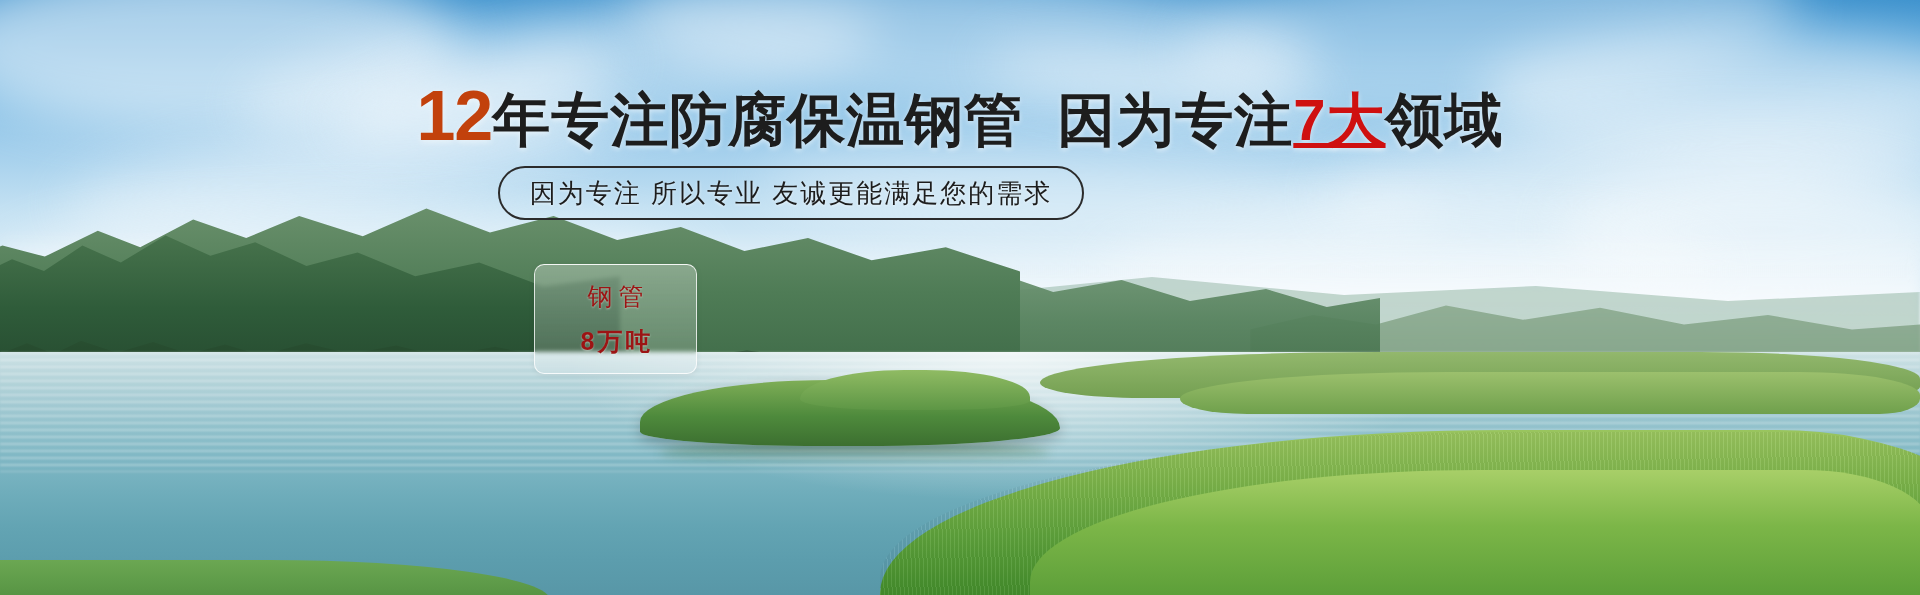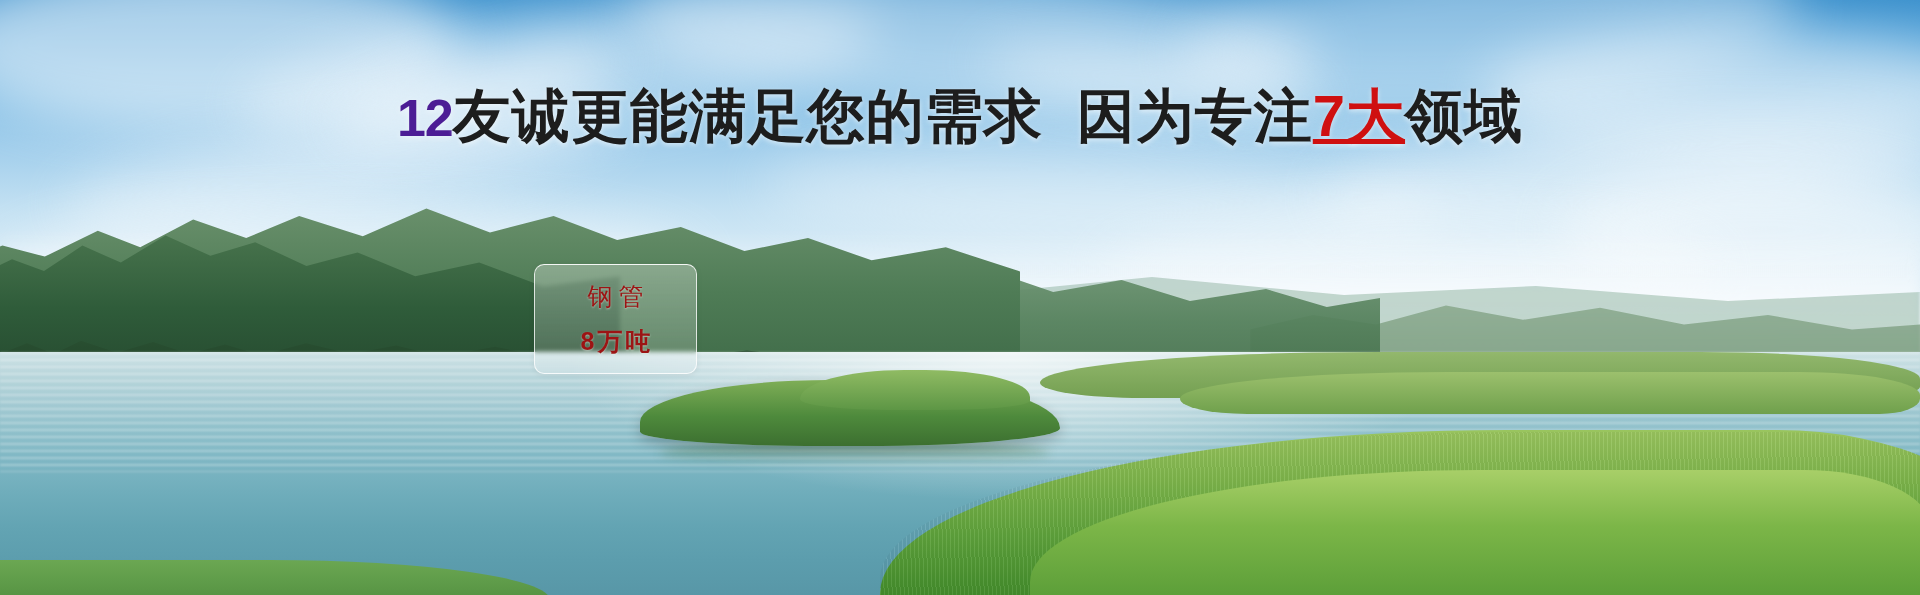--- a/index.html
+++ b/index.html
@@ -174,21 +174,21 @@
     position:absolute;left:0;top:84px;width:1920px;
     text-align:center;
     font-size:58px;line-height:64px;
     font-weight:bold;
     letter-spacing:1px;
     color:#1d1d1d;
     white-space:nowrap;
     text-shadow:0 2px 5px rgba(255,255,255,.55);
   }
   .headline .num{
-    color:#4c1d95;font-size:52px;line-height:64px;
+    color:#c2410c;font-size:70px;line-height:64px;
     letter-spacing:-1px;
     text-shadow:0 2px 6px rgba(255,255,255,.5);
   }
   .headline .red{color:#cf1010;text-decoration:underline;}
   .headline .gap{display:inline-block;width:34px;}
 
   
   .pill{
     position:absolute;left:498px;top:166px;
     width:586px;height:54px;
@@ -270,23 +270,26 @@
   <div class="marsh2"></div>
   <div class="island-refl"></div>
   <div class="island"></div>
   <div class="island2"></div>
   <div class="grass-main"></div>
   <div class="grass-texture"></div>
   <div class="grass-fore"></div>
   <div class="shore-left"></div>
 
   <div class="headline">
-    <span class="num">12</span><span>友诚更能满足您的需求</span><span class="gap"></span><span>因为专注</span><span class="red">7大</span><span>领域</span>
+    <span class="num">12</span><span>年专注防腐保温钢管</span><span class="gap"></span><span>因为专注</span><span class="red">7大</span><span>领域</span>
   </div>
 
+  <div class="pill">
+    <span class="pill-text">因为专注 所以专业 友诚更能满足您的需求</span>
+  </div>
 
   <div class="cards">
 
     <div class="card">
       <div class="card-title">钢管</div>
       <div class="card-value"><span>8万吨</span></div>
     </div>
 
 
 

